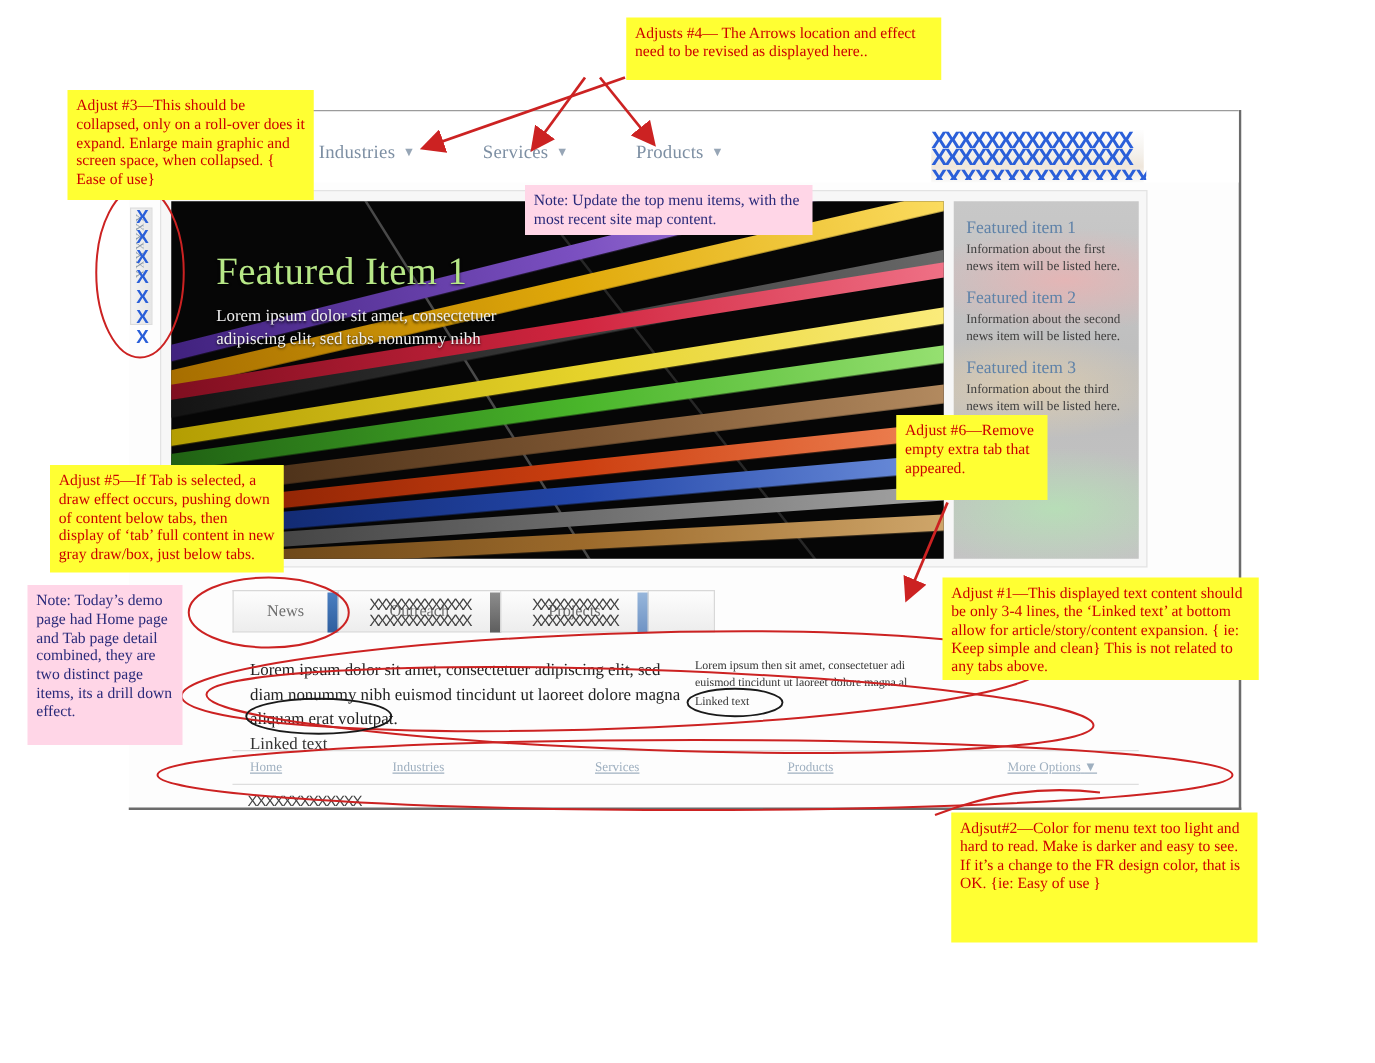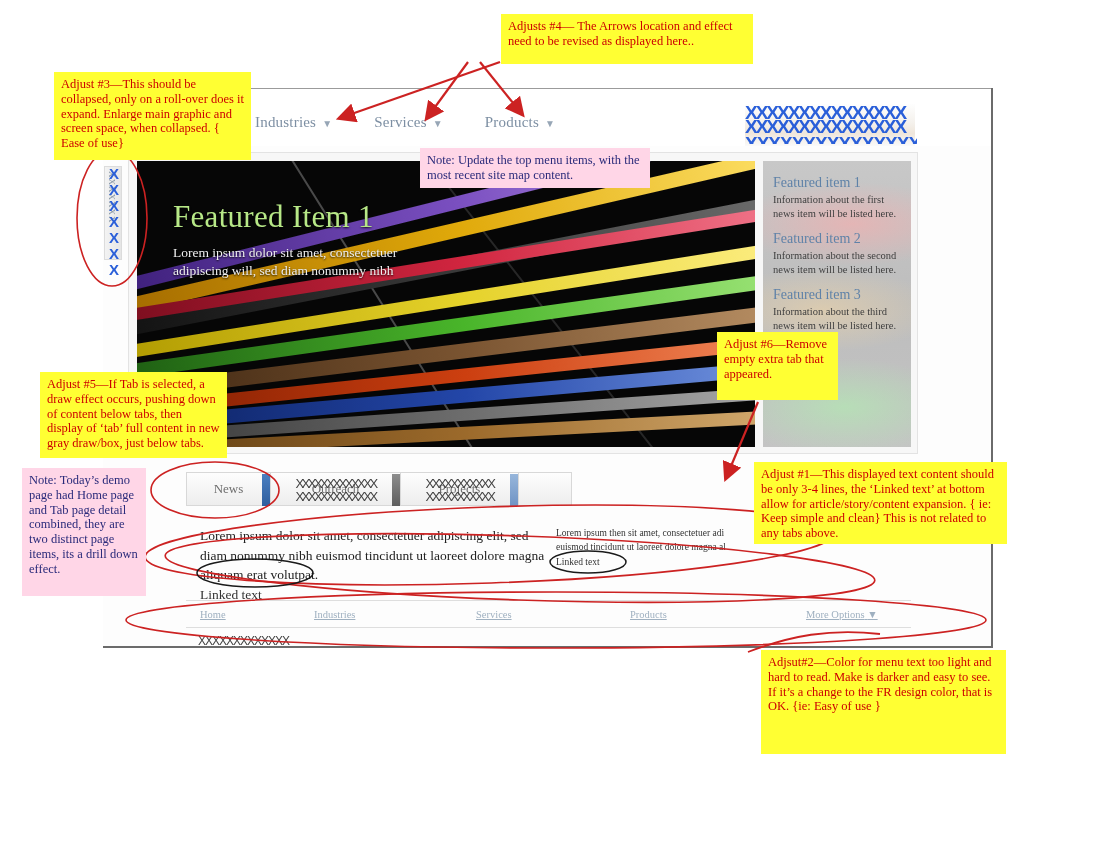--- a/index.html
+++ b/index.html
@@ -30,21 +30,21 @@
     left: 103px; top: 88px;
     width: 888px; height: 58px;
     background: #ffffff;
     border-top: 1px solid #9b9b9b;
     box-sizing: border-box;
   }
   .topnav {
     position: absolute;
     left: 152px; top: 25px;
     display: flex;
-    gap: 42px;
+    gap: 54px;
   }
   .topnav-item {
     font-family: "Liberation Serif", serif;
     font-size: 15px;
     color: #7d8fa3;
     letter-spacing: .2px;
     white-space: nowrap;
   }
   .caret {
     display: inline-block;
@@ -335,21 +335,21 @@
     <div class="cable" style="left:-20px; top:225px; width:700px; background:linear-gradient(90deg,#3b2410,#7a5431,#bd9468); transform:rotate(-7deg); height:15px;"></div>
     <div class="cable" style="left:-20px; top:244px; width:700px; background:linear-gradient(90deg,#7a1b00,#cc3f10,#f79263); transform:rotate(-6deg); height:13px;"></div>
     <div class="cable" style="left:-20px; top:258px; width:700px; background:linear-gradient(90deg,#0b1f5c,#2346a8,#7ea0e8); transform:rotate(-5deg); height:14px;"></div>
     <div class="cable" style="left:-20px; top:272px; width:700px; background:linear-gradient(90deg,#333,#6d6d6d,#b0b0b0); transform:rotate(-4deg); height:12px;"></div>
     <div class="cable" style="left:-20px; top:284px; width:700px; background:linear-gradient(90deg,#5a3a12,#9c6a2b,#d9b277); transform:rotate(-3deg); height:13px;"></div>
 
     <div id="hero-text">
       <div id="hero-title">Featured Item 1</div>
       <div id="hero-sub">
         <span>Lorem ipsum dolor sit amet, consectetuer</span><br>
-        <span>adipiscing will, sed diam nonummy nibh</span>
+        <span>adipiscing elit, sed tabs nonummy nibh</span>
       </div>
     </div>
 
   </div>
 
   <div id="featured-col">
     <div class="featured-item">
       <div class="featured-title">Featured item 1</div>
       <div class="featured-body">
         <span>Information about the first</span><br>

